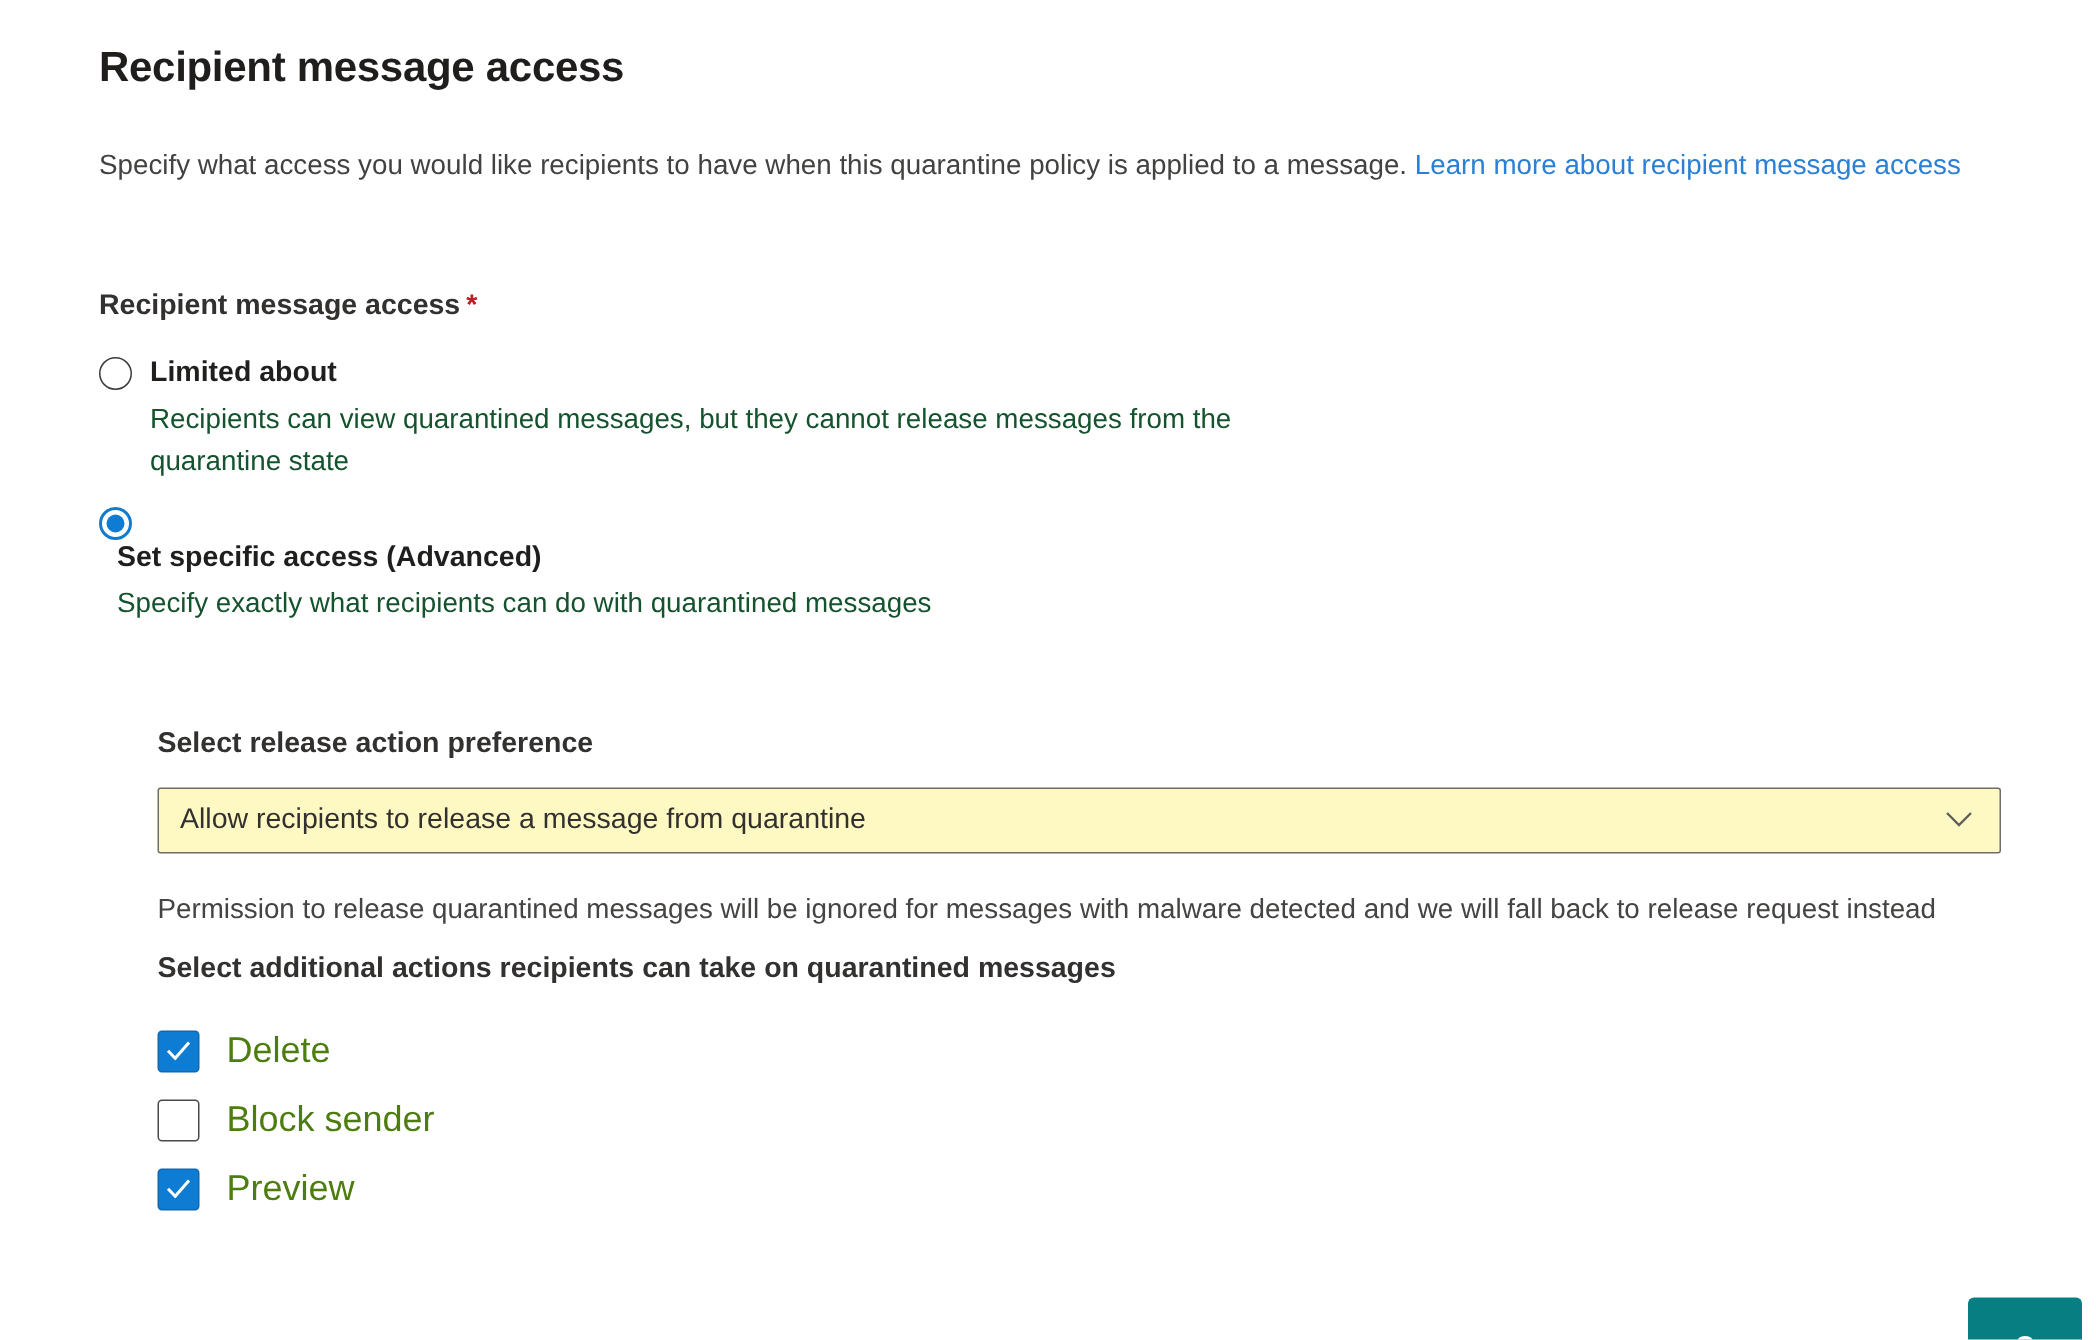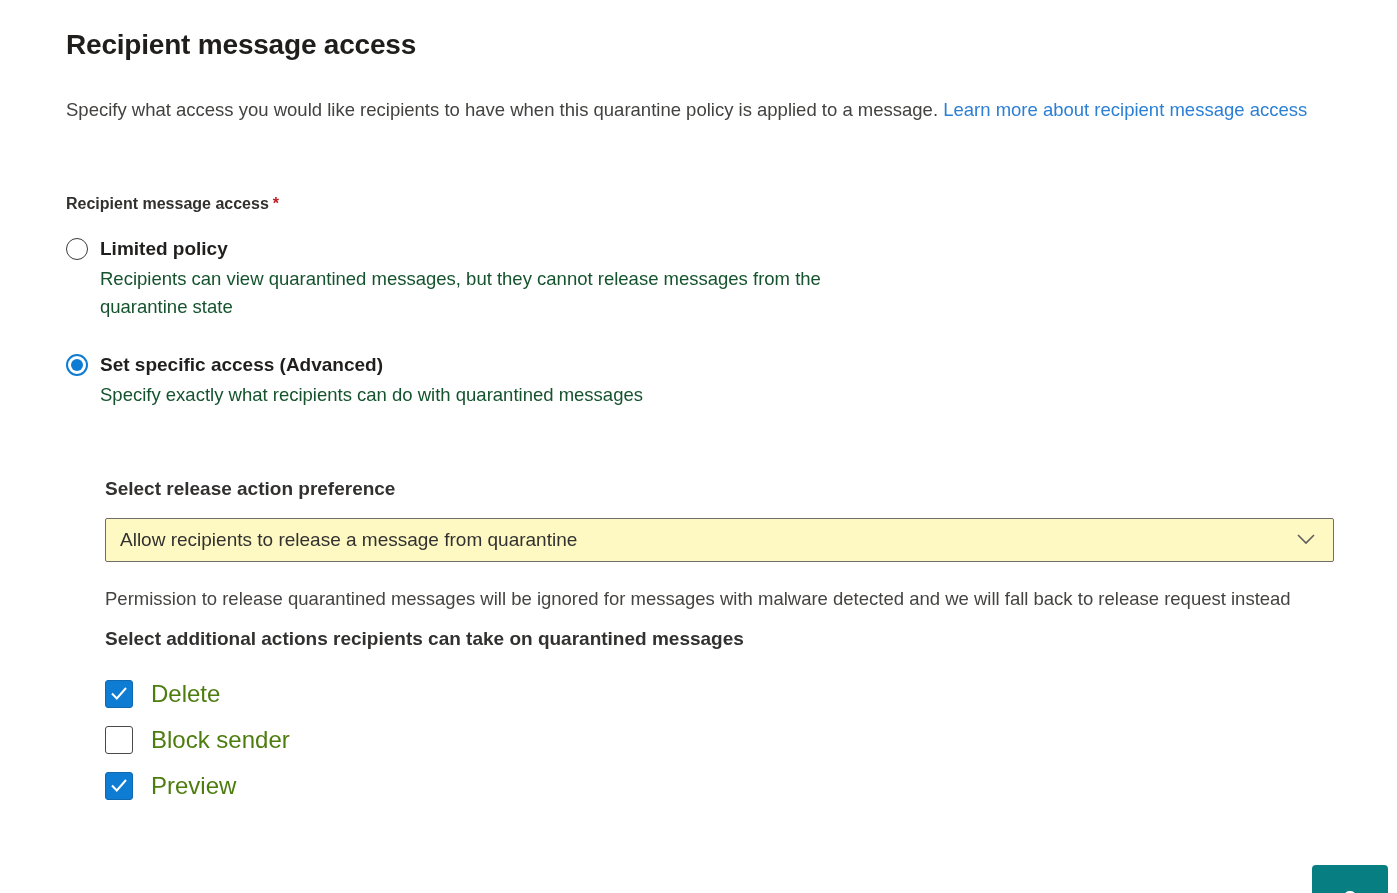--- a/index.html
+++ b/index.html
@@ -31,31 +31,31 @@
     color: #434240;
   }
   a.link {
     color: #2b7fd4;
     text-decoration: none;
     cursor: pointer;
   }
 
   .field-label {
     margin-top: 68px;
-    font-size: 16px;
+    font-size: 19px;
     line-height: 22px;
     font-weight: 600;
     color: #323130;
   }
   .req { color: #bc1b22; margin-left: 4px; font-weight: 600; }
 
   
   .radio-option { display: flex; align-items: flex-start; }
   .radio-option.first { margin-top: 22px; }
-  .radio-option.second { margin-top: 32px; }
+  .radio-option.second { margin-top: 16px; flex-direction: column; }
   .radio {
     flex: 0 0 auto;
     width: 22px; height: 22px;
     border-radius: 50%;
     border: 1.5px solid #3b3a39;
     background: #ffffff;
     margin-top: 1px;
     position: relative;
     cursor: pointer;
   }
@@ -182,21 +182,21 @@
 
   <h1 class="page-title">Recipient message access</h1>
 
   <p class="page-desc"><span>Specify what access you would like recipients to have when this quarantine policy is applied to a message. </span><a class="link">Learn more about recipient message access</a></p>
 
   <div class="field-label"><span>Recipient message access</span><span class="req">*</span></div>
 
   <div class="radio-option first">
     <span class="radio"></span>
     <div class="radio-text">
-      <div class="radio-label">Limited policy</div>
+      <div class="radio-label">Limited about</div>
       <div class="radio-desc narrow">Recipients can view quarantined messages, but they cannot release messages from the quarantine state</div>
     </div>
   </div>
 
   <div class="radio-option second">
     <span class="radio selected"></span>
     <div class="radio-text">
       <div class="radio-label">Set specific access (Advanced)</div>
       <div class="radio-desc">Specify exactly what recipients can do with quarantined messages</div>
     </div>

